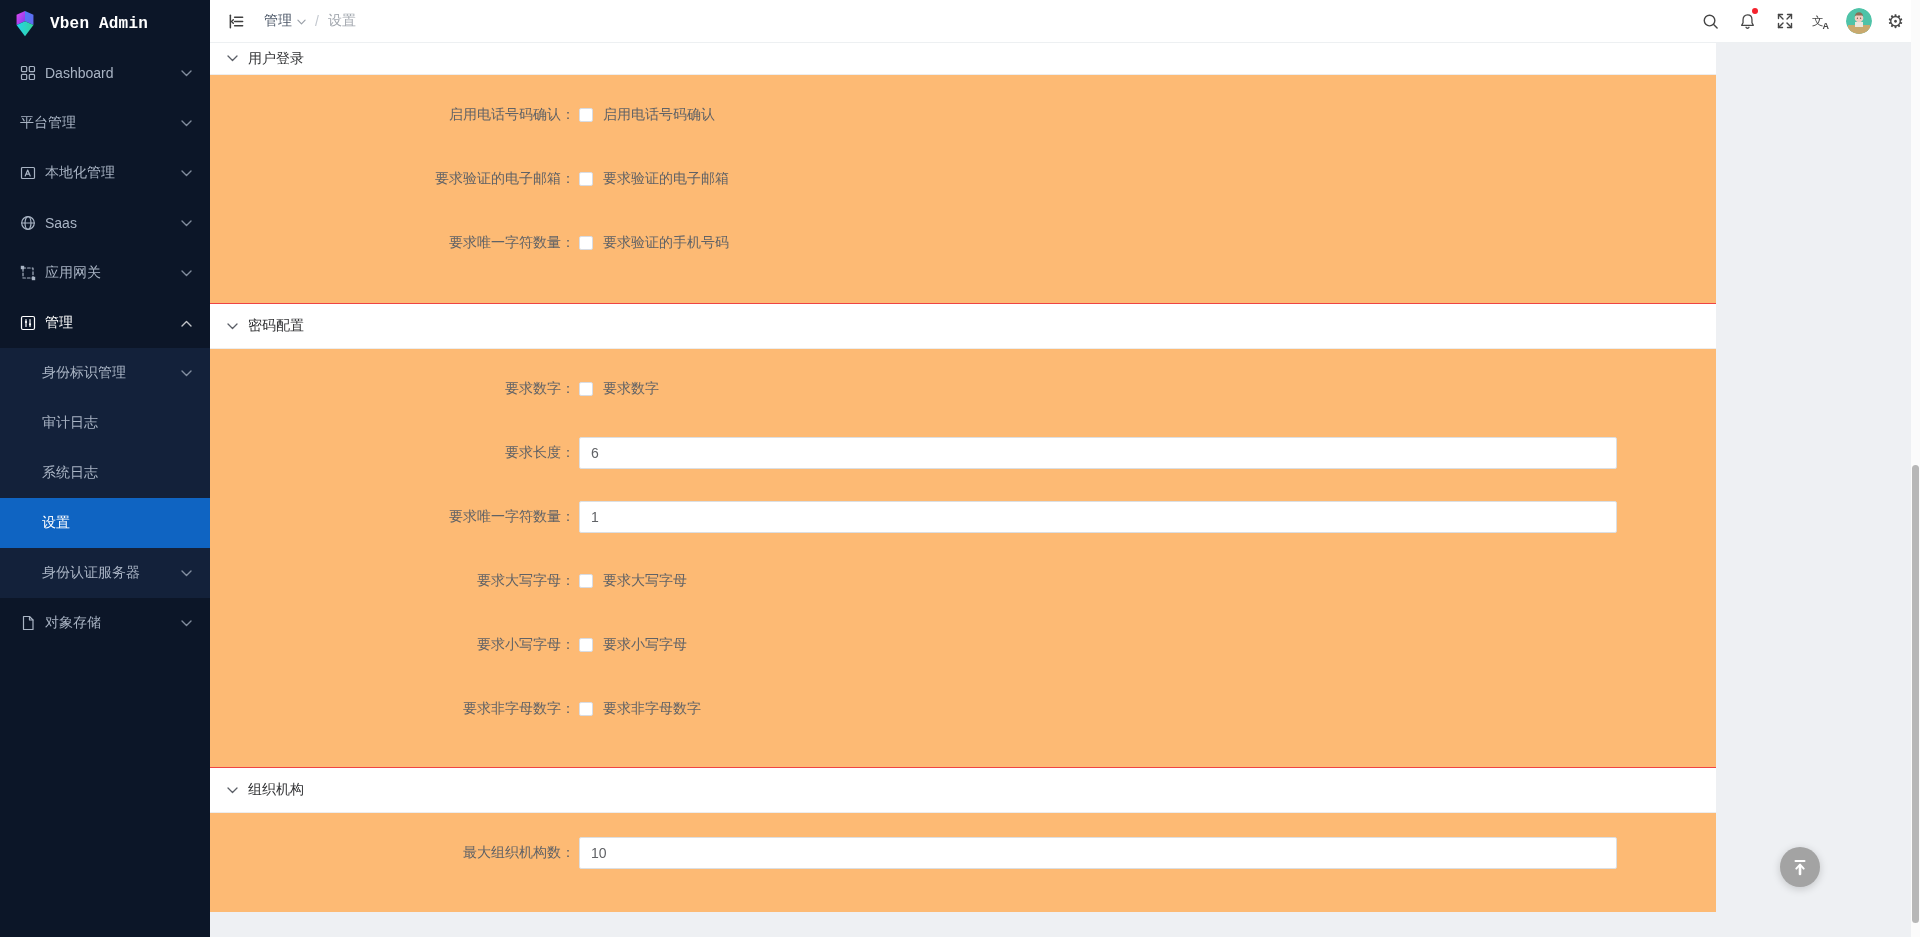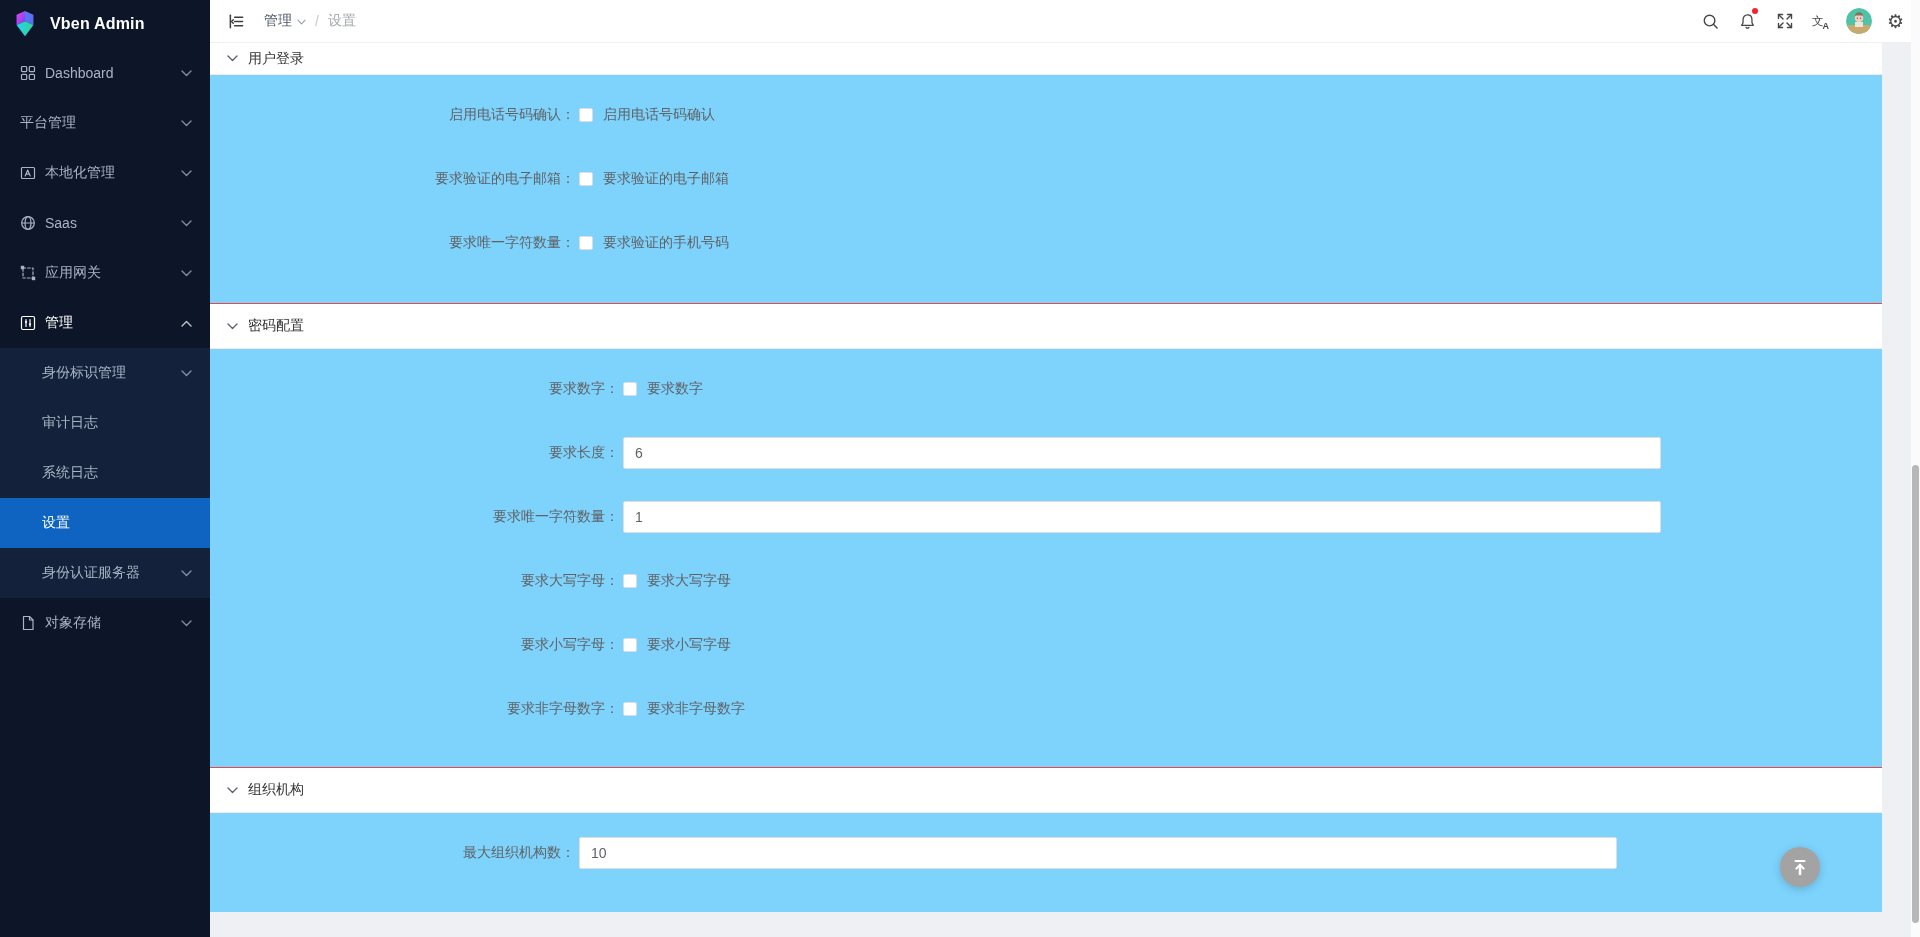--- a/index.html
+++ b/index.html
@@ -10,21 +10,21 @@
     background: #eef0f3;
     font-size: 14px;
   }
 
   
   .sidebar {
     position: absolute; left: 0; top: 0;
     width: 210px; height: 937px;
     background: #0c1628; z-index: 20;
   }
-  .logo-row { height: 48px; display: flex; align-items: center; padding-left: 10px; cursor: pointer; }
+  .logo-row { height: 48px; display: flex; align-items: center; padding-left: 10px; cursor: pointer; font-family: Liberation Mono, monospace; }
   .logo-text { color: #fff; font-size: 16px; font-weight: bold; margin-left: 10px; letter-spacing: .2px; }
   .menu-item {
     height: 50px; display: flex; align-items: center;
     padding: 0 18px 0 20px;
     color: #a9b4c4; font-size: 14px; cursor: pointer;
     white-space: nowrap;
   }
   .menu-item .mi-icon { width: 16px; height: 16px; margin-right: 9px; flex: none; display: flex; align-items: center; }
   .menu-item .mi-label { overflow: hidden; text-overflow: ellipsis; }
   .chev { margin-left: auto; display: flex; opacity: .75; }
@@ -51,34 +51,34 @@
     min-width: 37px; height: 43px; display: flex; align-items: center; justify-content: center;
     color: #464646; cursor: pointer; position: relative;
   }
   .badge-dot { position: absolute; top: 8px; right: 8px; width: 6px; height: 6px; border-radius: 50%; background: #f5222d; }
   .avatar-wrap { width: 26px; height: 26px; border-radius: 50%; overflow: hidden; flex: none; }
   .gear-glyph { font-size: 19px; line-height: 1; color: #484848; font-family: "DejaVu Sans", sans-serif; }
 
   
   .content {
     position: absolute; left: 210px; top: 43px;
-    width: 1672px; height: 869px;
-    background: #7dd3fc; overflow: hidden;
+    width: 1506px; height: 869px;
+    background: #fdba74; overflow: hidden;
   }
   .sec-head {
     height: 46px; border-bottom: 1px solid #ededed; border-top: 1px solid #ef4444;
     display: flex; align-items: center; padding-left: 17px;
     color: #303133; cursor: pointer; background: #fff;
   }
   .sec-head.first { height: 32px; border-top: none; }
   .sec-chev { display: flex; color: #5a5e66; }
   .sec-title { margin-left: 10px; font-size: 14px; }
   .sec-body { padding-top: 24px; }
   .sec-body.pb12 { padding-bottom: 12px; }
-  .sec-body.pb10 { padding-bottom: 10px; margin-left: 44px; }
+  .sec-body.pb10 { padding-bottom: 10px; }
   .form-row { display: flex; align-items: center; height: 32px; margin-bottom: 32px; }
   .form-label { width: 365px; flex: none; text-align: right; color: #606266; font-size: 14px; }
   .form-ctrl { margin-left: 4px; display: flex; align-items: center; }
   .cbox {
     width: 14px; height: 14px; flex: none;
     border: 1px solid #d8dce3; border-radius: 2px; background: #fff; cursor: pointer;
   }
   .cbox-label { margin-left: 10px; color: #606266; font-size: 14px; }
   .txt-input {
     width: 1038px; height: 32px;

